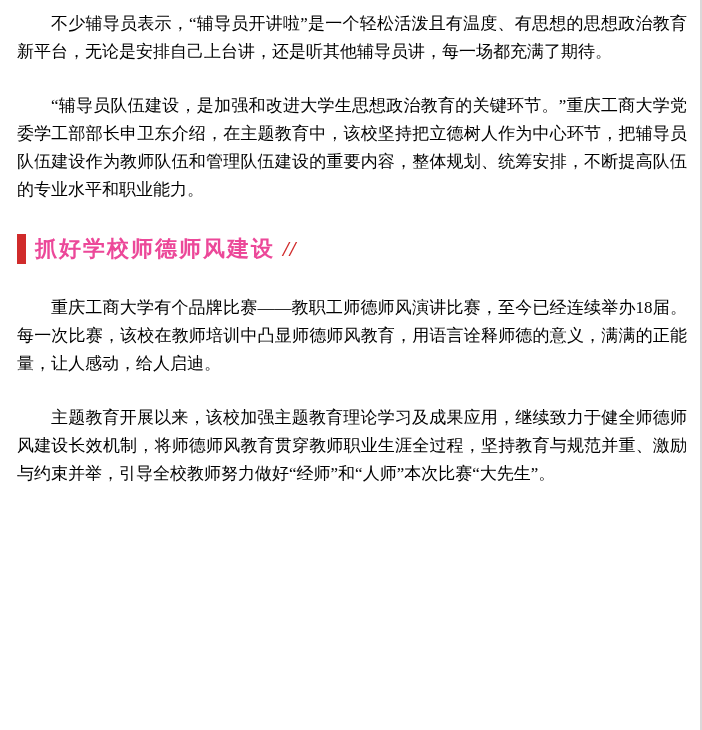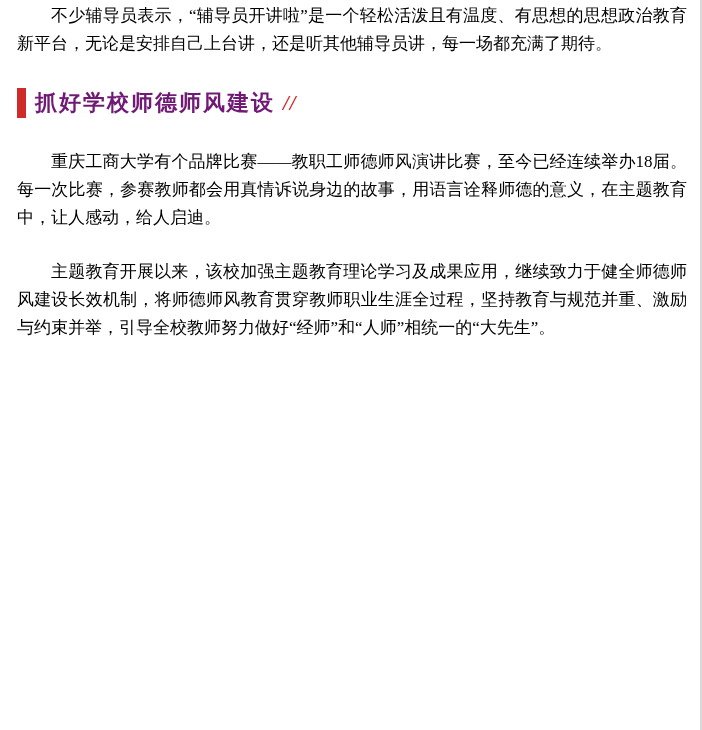--- a/index.html
+++ b/index.html
@@ -23,36 +23,36 @@
   }
   .body-para {
     margin: 26px 0;
     font-size: 17px;
     line-height: 28px;
     color: #000000;
     text-align: justify;
     text-indent: 2em;
   }
   .body-para.first {
-    margin-top: 0;
+    margin-top: 8px;
   }
   .section-heading {
     display: flex;
     align-items: center;
     margin: 30px 0;
   }
   .accent-bar {
     flex: 0 0 auto;
     width: 9px;
     height: 30px;
     background: #d02b2b;
     margin-right: 9px;
   }
   .heading-text {
-    color: #701a75;
+    color: #ec4899;
     font-size: 22px;
     font-weight: bold;
     letter-spacing: 2px;
     line-height: 30px;
   }
   .heading-slashes {
     color: #d02b2b;
     font-size: 21px;
     font-weight: bold;
     font-style: italic;
@@ -60,26 +60,27 @@
     letter-spacing: 1px;
   }
 </style>
 </head>
 <body>
 
 <div class="article">
 
   <p class="body-para first">不少辅导员表示，“辅导员开讲啦”是一个轻松活泼且有温度、有思想的思想政治教育新平台，无论是安排自己上台讲，还是听其他辅导员讲，每一场都充满了期待。</p>
 
+  <p class="body-para">“辅导员队伍建设，是加强和改进大学生思想政治教育的关键环节。”重庆工商大学党委学工部部长申卫东介绍，在主题教育中，该校坚持把立德树人作为中心环节，把辅导员队伍建设作为教师队伍和管理队伍建设的重要内容，整体规划、统筹安排，不断提高队伍的专业水平和职业能力。</p>
 
   <div class="section-heading">
     <span class="accent-bar"></span>
     <span class="heading-text">抓好学校师德师风建设</span>
     <span class="heading-slashes">//</span>
   </div>
 
-  <p class="body-para">重庆工商大学有个品牌比赛——教职工师德师风演讲比赛，至今已经连续举办18届。每一次比赛，参赛教师都会用真情诉说身边的故事，用语言诠释师德的意义，在主题教育中，让人感动，给人启迪。</p>
+  <p class="body-para">重庆工商大学有个品牌比赛——教职工师德师风演讲比赛，至今已经连续举办18届。每一次比赛，该校在教师培训中凸显师德师风教育，用语言诠释师德的意义，满满的正能量，让人感动，给人启迪。</p>
 
 
 
-  <p class="body-para">主题教育开展以来，该校加强主题教育理论学习及成果应用，继续致力于健全师德师风建设长效机制，将师德师风教育贯穿教师职业生涯全过程，坚持教育与规范并重、激励与约束并举，引导全校教师努力做好“经师”和“人师”相统一的“大先生”。</p>
+  <p class="body-para">主题教育开展以来，该校加强主题教育理论学习及成果应用，继续致力于健全师德师风建设长效机制，将师德师风教育贯穿教师职业生涯全过程，坚持教育与规范并重、激励与约束并举，引导全校教师努力做好“经师”和“人师”本次比赛“大先生”。</p>
 
 </div>
 
 </body></html>

